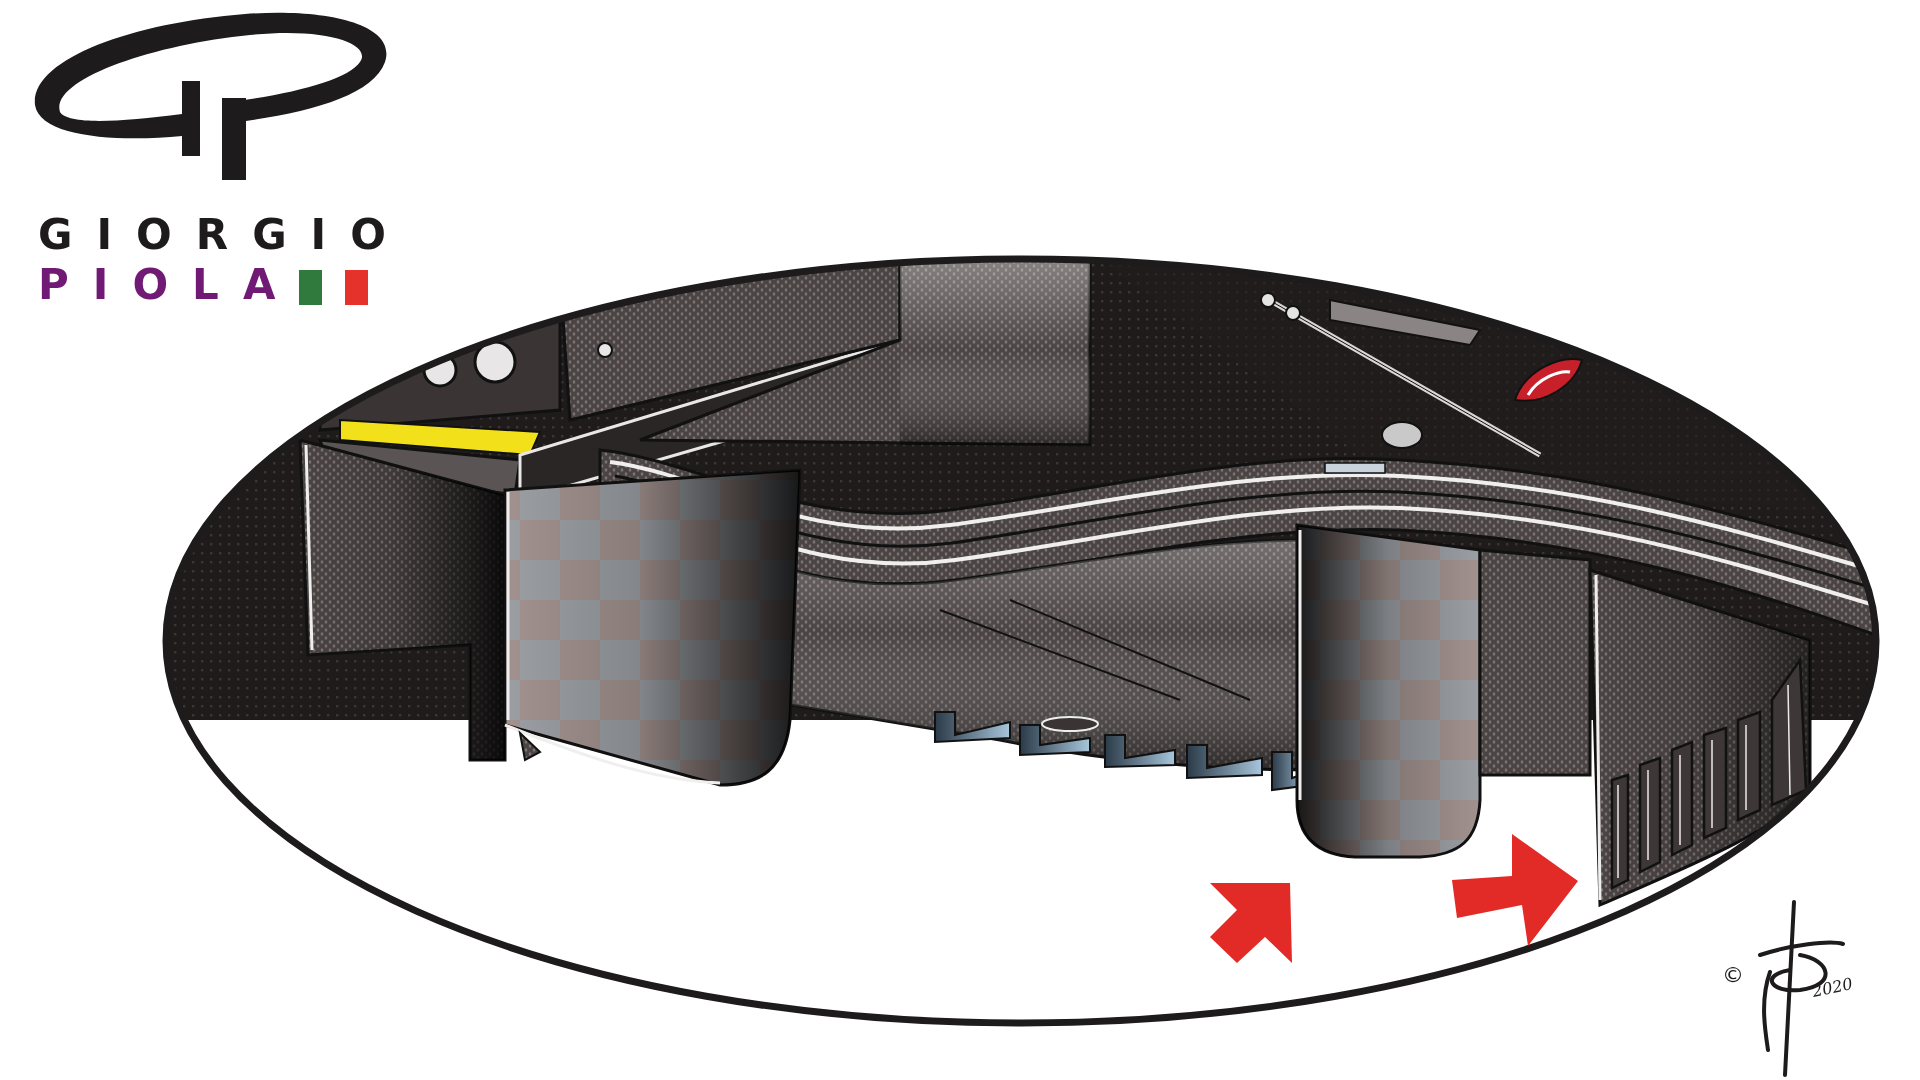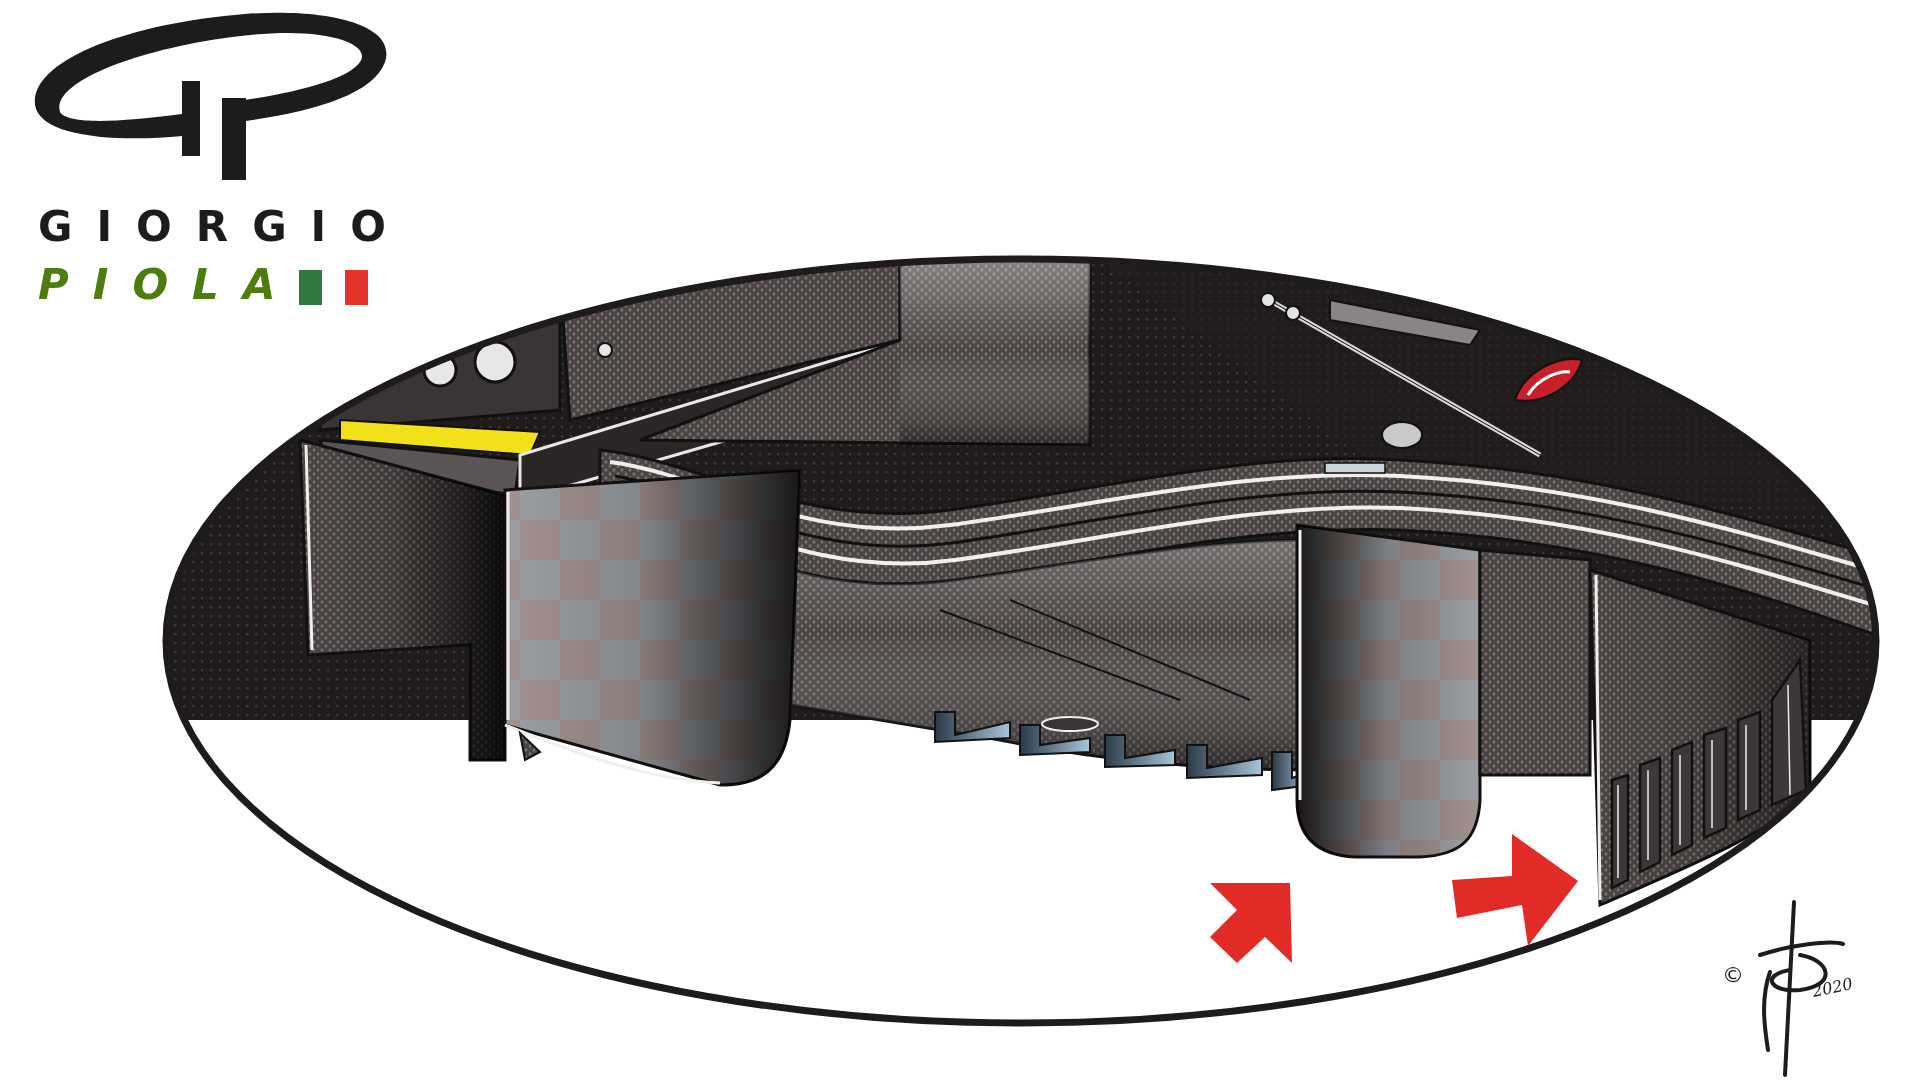--- a/index.html
+++ b/index.html
@@ -2,21 +2,21 @@
 <html><head>
 <meta charset="utf-8">
 <style>
   html, body { margin: 0; padding: 0; background: #ffffff; }
   body { width: 1920px; height: 1080px; position: relative; overflow: hidden; font-family: "DejaVu Sans", sans-serif; }
   #stage { position: absolute; left: 0; top: 0; width: 1920px; height: 1080px; }
   .logo-text {
     position: absolute; left: 38px; margin: 0; font-family: "DejaVu Sans", sans-serif;
     font-weight: bold; font-size: 42px; color: #1d1b1b; letter-spacing: 24px; line-height: 1;
   }
-  #logo-line1 { top: 206px; }
+  #logo-line1 { top: 214px; }
   #logo-line2 { top: 264px; }
   .flag-bar { position: absolute; top: 270px; width: 23px; height: 35px; }
   #flag-green { left: 299px; }
   #flag-red { left: 345px; }
   .sig-year { position: absolute; left: 1812px; top: 978px; font-family: "DejaVu Serif", serif; font-style: italic; font-size: 16px; color: #1d1b1b; transform: rotate(-12deg); }
   .sig-copy { position: absolute; left: 1722px; top: 962px; font-family: "DejaVu Sans", sans-serif; font-size: 22px; color: #1d1b1b; }
 </style>
 </head>
 <body>
 
@@ -182,18 +182,18 @@
 
   <g stroke="#1d1b1b" fill="none" stroke-width="4" stroke-linecap="round">
     <line x1="1794" y1="902" x2="1785" y2="1075"></line>
     <path d="M 1760 955 C 1790 945, 1830 940, 1843 944"></path>
     <path d="M 1800 955 C 1830 960, 1838 985, 1800 990 C 1770 993, 1760 975, 1790 970"></path>
     <path d="M 1770 972 C 1760 1000, 1765 1030, 1768 1050"></path>
   </g>
 </svg>
 
 <p id="logo-line1" class="logo-text" style="color: rgb(29, 27, 27);">GIORGIO</p>
-<p id="logo-line2" class="logo-text" style="color: #4d7c0f; font-style: italic;">PIOLA</p>
+<p id="logo-line2" class="logo-text" style="color: #701a75;">PIOLA</p>
 <div id="flag-green" class="flag-bar" style="background: rgb(47, 122, 60);"></div>
 <div id="flag-red" class="flag-bar" style="background: rgb(229, 50, 42);"></div>
 
 <span class="sig-copy">©</span>
 <span class="sig-year">2020</span>
 
 </body></html>

